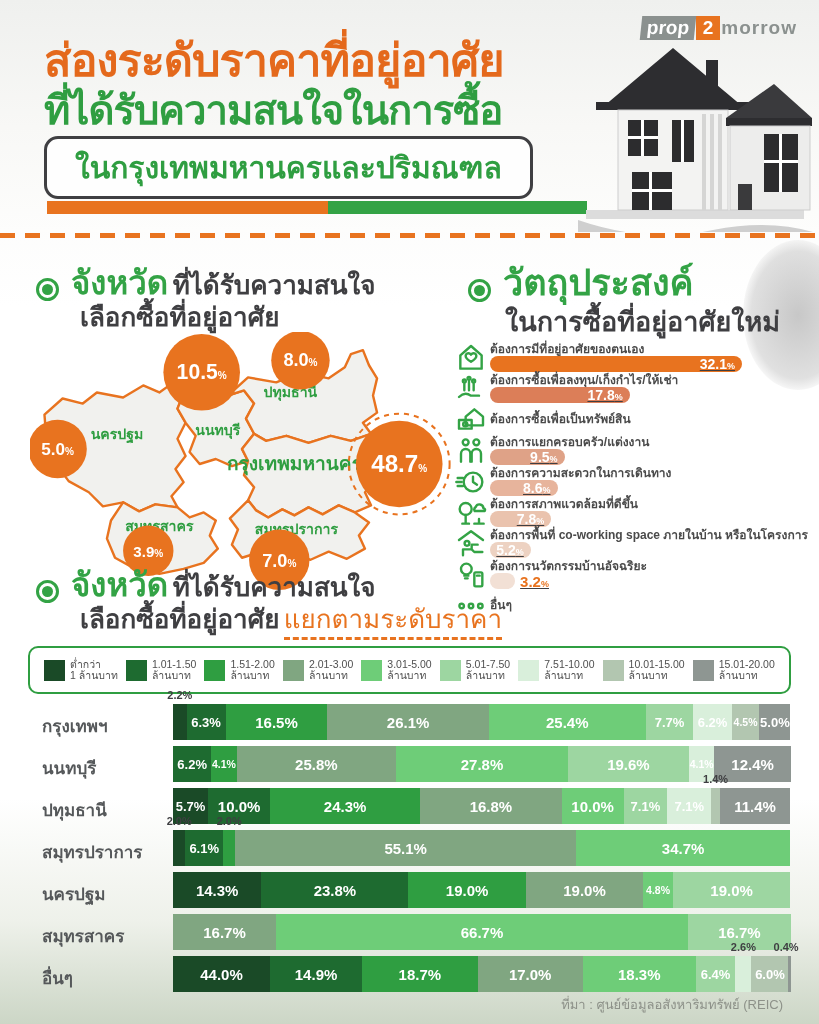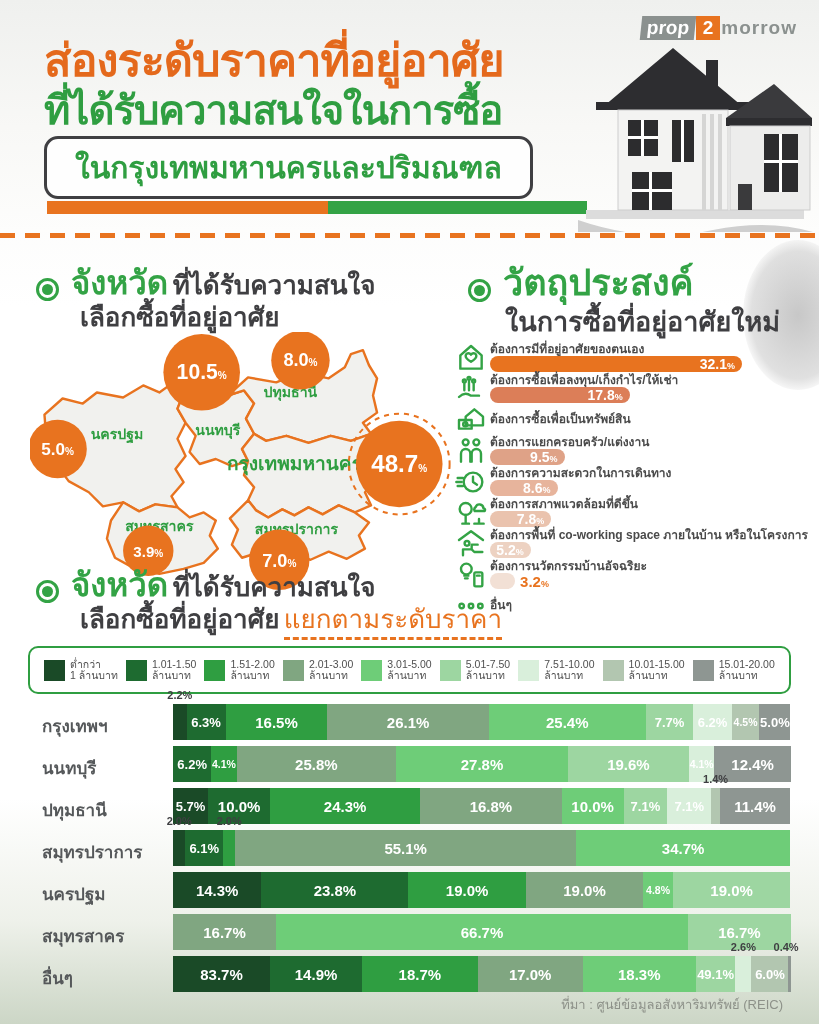--- a/index.html
+++ b/index.html
@@ -47,21 +47,21 @@
   .plabel.big{font-size:19px;}
   .bub{fill:#e8731f;}
   .bubtxt{fill:#fff;font-weight:bold;text-anchor:middle;}
   .bubpct{font-size:10px;}
   
   .pu-list{position:absolute;top:342px;left:452px;width:350px;}
   .pu-item{display:flex;align-items:center;height:31px;}
   .pu-icon{width:38px;flex:0 0 38px;display:flex;align-items:center;justify-content:center;}
   .pu-body{flex:1;}
   .pu-label{font-size:12px;font-weight:bold;color:#4a4a4a;line-height:13px;white-space:nowrap;}
-  .pu-barrow{display:flex;align-items:flex-start;margin-top:0;}
+  .pu-barrow{display:flex;align-items:flex-start;margin-top:0;text-decoration:underline;}
   .pu-bar{height:16px;border-radius:8px;display:flex;align-items:center;justify-content:flex-end;}
   .pu-val{color:#fff;font-weight:bold;font-size:14px;padding-right:7px;white-space:nowrap;}
   .pu-val i,.pu-out i{font-style:normal;font-size:9px;}
   .pu-out{color:#e8731f;font-weight:bold;font-size:15px;margin-left:5px;white-space:nowrap;}
   
   .legend{position:absolute;top:646px;left:28px;right:28px;height:44px;border:2px solid #2f9e41;border-radius:10px;
           background:#fff;display:flex;align-items:center;justify-content:space-evenly;padding:0 6px;}
   .lg-item{display:flex;align-items:center;}
   .lg-sw{width:21px;height:21px;margin-right:5px;flex:0 0 21px;}
   .lg-tx{font-size:10.5px;color:#4f4f4f;line-height:11.5px;white-space:nowrap;}
@@ -500,36 +500,36 @@
           </div>
           <div class="ch-seg" style="width:16.7%;background:#9dd6a1">
             <span class="ch-in" style="font-size:15px">16.7%</span>
           </div>
         </div>
       </div>
       <div class="ch-row">
         <div class="ch-name">อื่นๆ</div>
                    <div class="ch-bar">
           <div class="ch-seg" style="width:15.7%;background:#1a4a27">
-            <span class="ch-in" style="font-size:15px">83.7%</span>
+            <span class="ch-in" style="font-size:15px">44.0%</span>
           </div>
           <div class="ch-seg" style="width:14.9%;background:#1e6b30">
             <span class="ch-in" style="font-size:15px">14.9%</span>
           </div>
           <div class="ch-seg" style="width:18.7%;background:#2f9e41">
             <span class="ch-in" style="font-size:15px">18.7%</span>
           </div>
           <div class="ch-seg" style="width:17%;background:#80a681">
             <span class="ch-in" style="font-size:15px">17.0%</span>
           </div>
           <div class="ch-seg" style="width:18.3%;background:#6ecd78">
             <span class="ch-in" style="font-size:15px">18.3%</span>
           </div>
           <div class="ch-seg" style="width:6.4%;background:#9dd6a1">
-            <span class="ch-in" style="font-size:13px">49.1%</span>
+            <span class="ch-in" style="font-size:13px">6.4%</span>
           </div>
           <div class="ch-seg" style="width:2.6%;background:#d9efdb"></div>
           <div class="ch-seg" style="width:6%;background:#b2c6b0">
             <span class="ch-in" style="font-size:13px">6.0%</span>
           </div>
           <div class="ch-seg" style="width:0.4%;background:#8e9692"></div>
           <span class="ch-above" style="left:92.3%">2.6%</span>
           <span class="ch-above" style="left:99.2%">0.4%</span>
         </div>
       </div>

